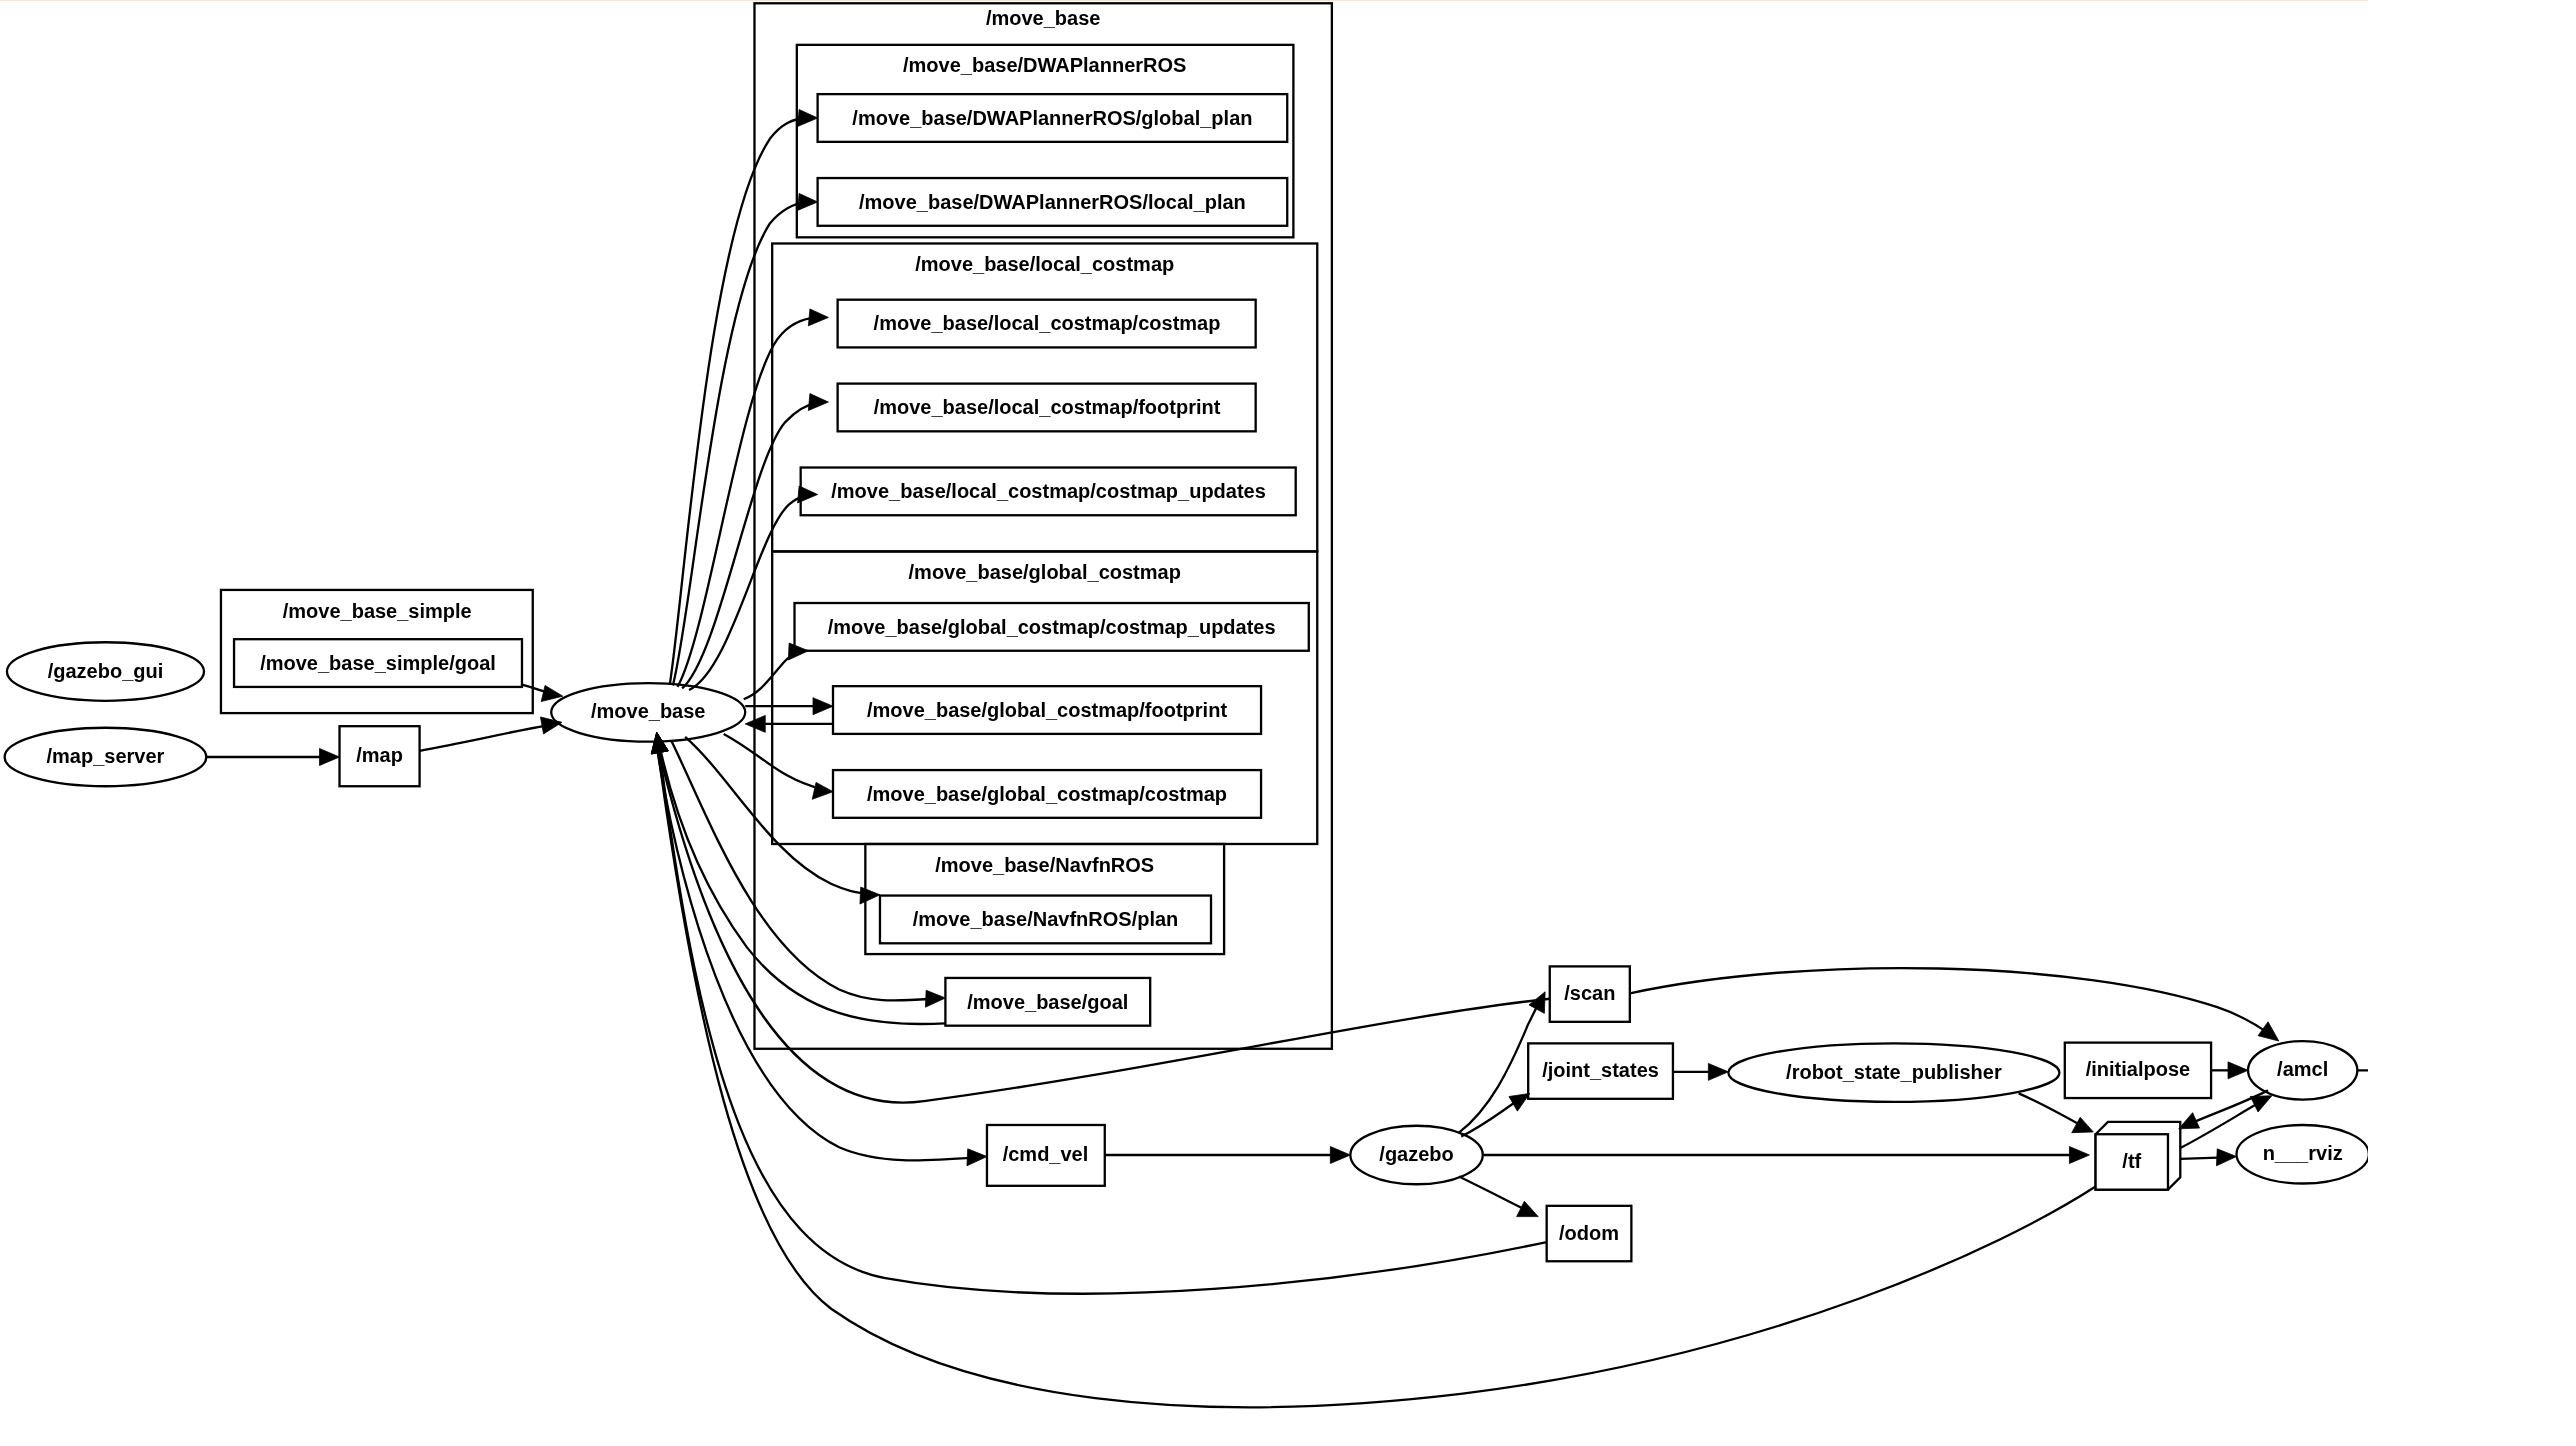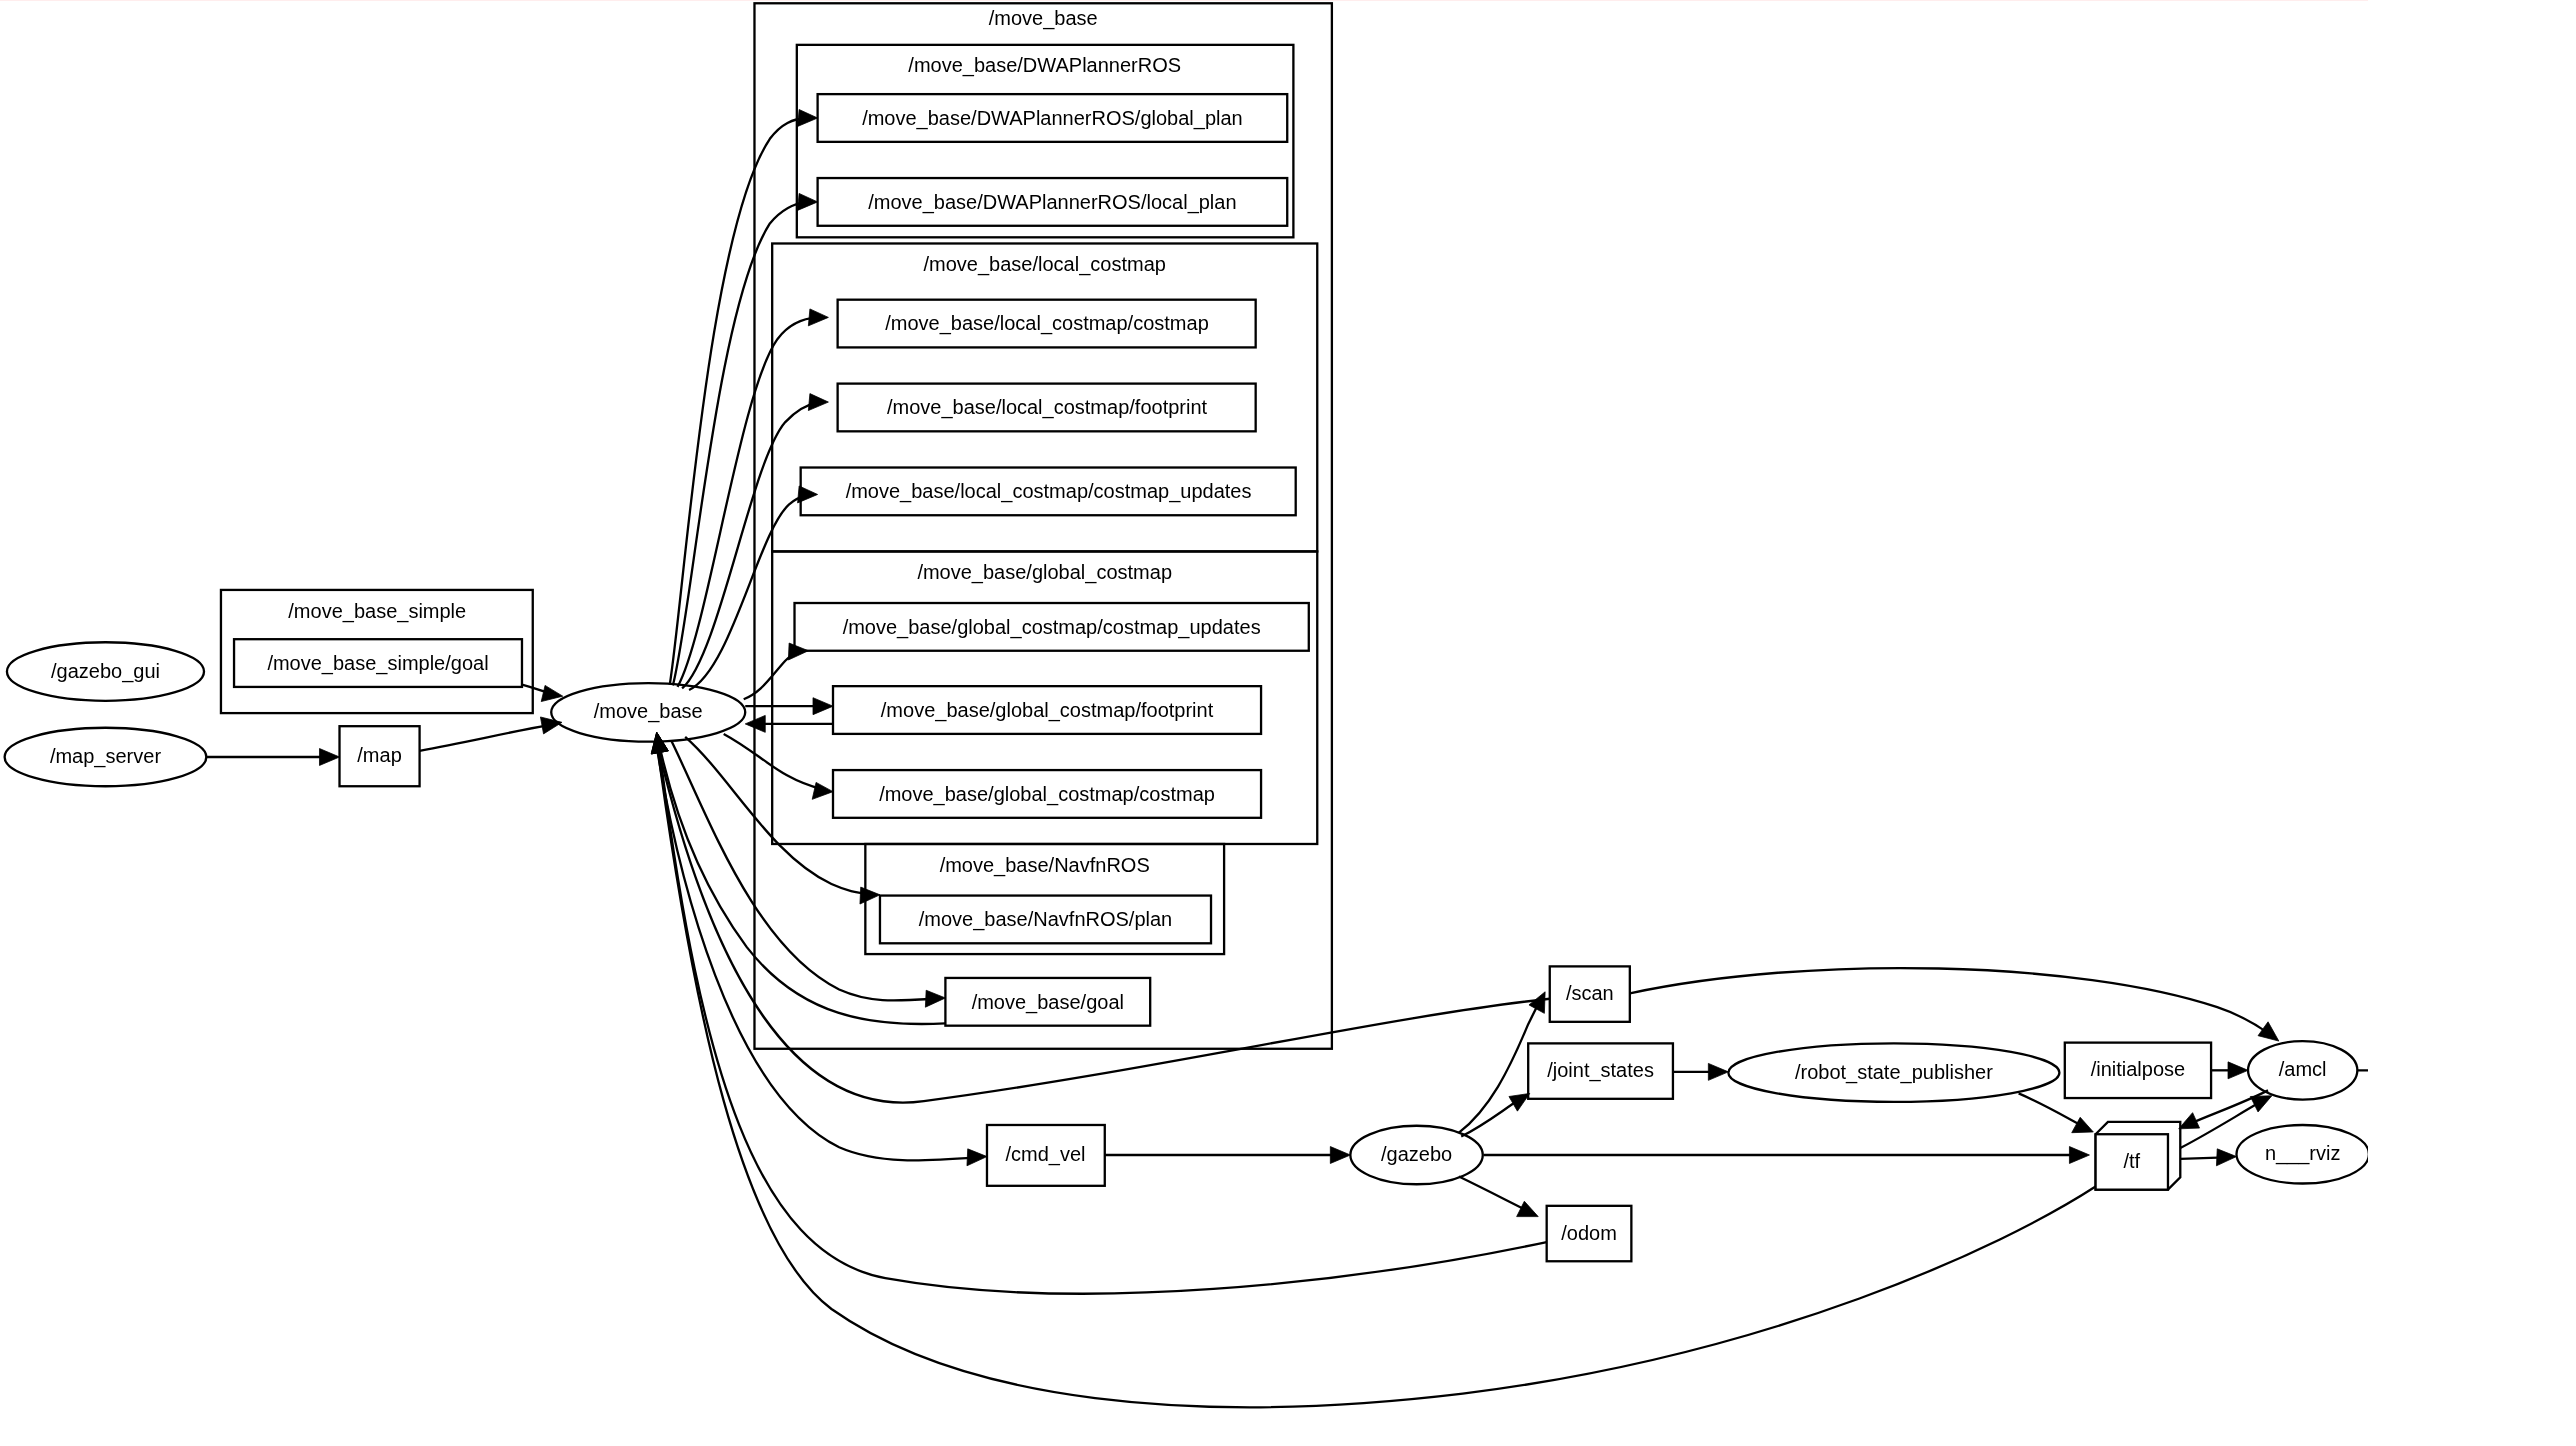--- a/index.html
+++ b/index.html
@@ -8,22 +8,23 @@
     padding: 0;
     background: #ffffff;
   }
   body {
     font-family: "Liberation Sans", sans-serif;
   }
   #graph-root {
     position: relative;
     width: 2368px;
     height: 1447px;
-    background: #fca5a5;
+    background: #f97316;
     overflow: hidden;
+    font-weight: bold;
   }
   svg#graph-svg {
     display: block;
     width: 2576px;
     height: 1447px;
   }
   .node-shape {
     fill: #ffffff;
     stroke: #000000;
     stroke-width: 3;

